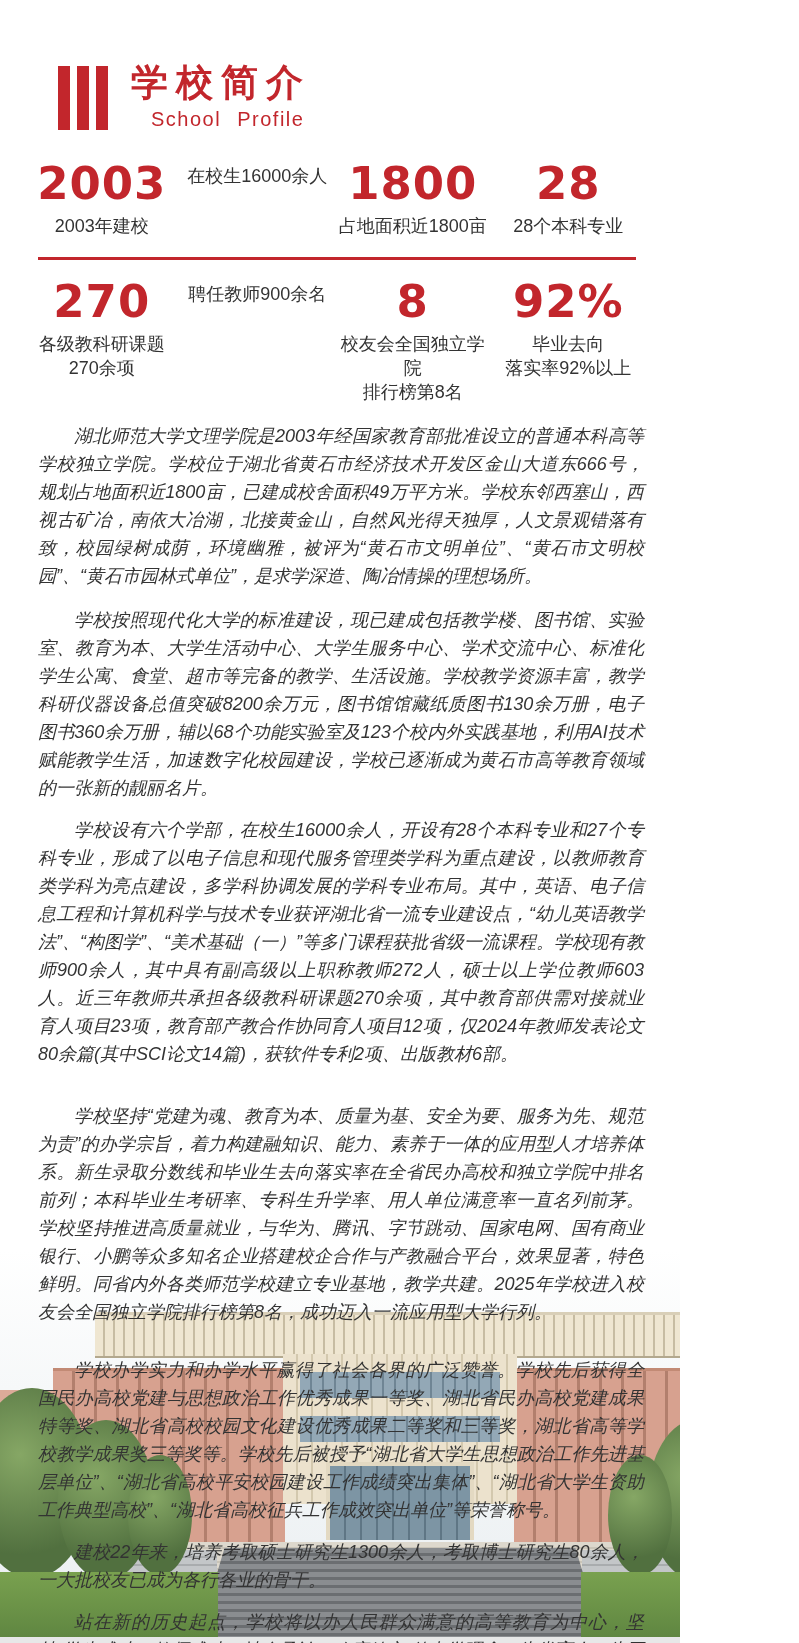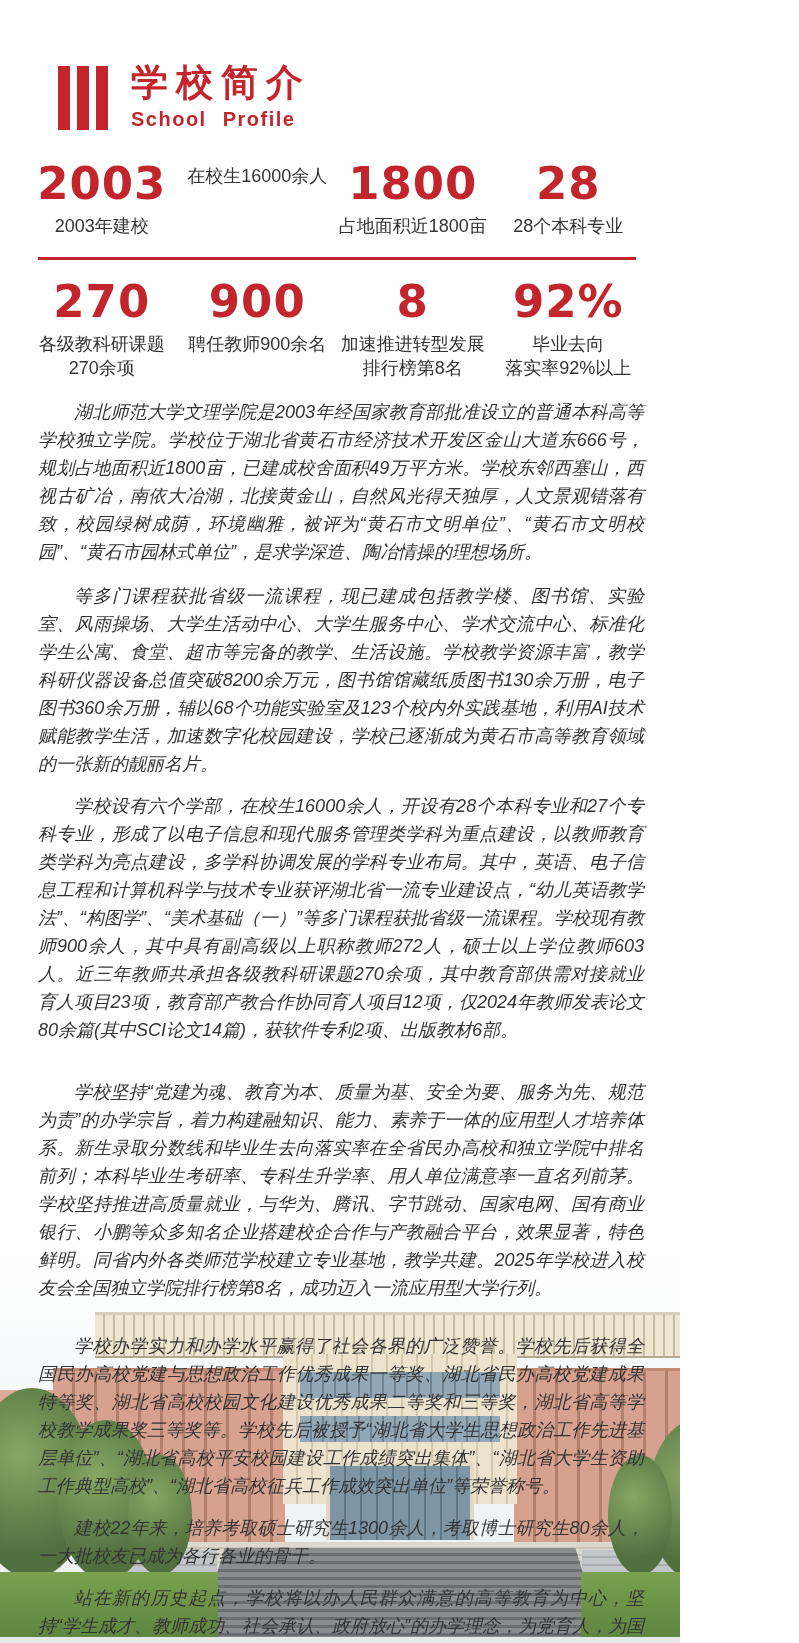--- a/index.html
+++ b/index.html
@@ -57,22 +57,22 @@
   .photo .lawn.left { left: 0; } .photo .lawn.right { right: 0; }
   .photo .ground { position: absolute; left: 0; bottom: 0; width: 799px; height: 6px; background: #e7e8e8; }
 
   
   .content { position: absolute; inset: 0; z-index: 1; }
 
   .header { display: flex; align-items: flex-start; margin: 64px 0 0 58px; }
   .bars { display: flex; margin-right: 16px; margin-top: 2px; }
   .bars i { display: block; width: 12px; height: 64px; background: var(--red); margin-right: 7px; }
   .title-cn { font-size: 37px; font-weight: bold; color: var(--red); letter-spacing: 8px; line-height: 1.0; }
-  .title-en { font-size: 20px; font-weight: bold; color: var(--red); letter-spacing: 1.5px;
-              word-spacing: 9px; margin-top: 7px; }
+  .title-en { font-size: 20px; font-weight: normal; color: var(--red); letter-spacing: 1.5px;
+              word-spacing: 9px; margin-top: 7px; margin-left: 20px; }
 
   .stats { margin-top: 28px; padding: 0 34px 0 24px; }
   .stats-row { display: grid; grid-template-columns: repeat(4, 1fr); text-align: center; }
   .stat .num { font-size: 45px; font-weight: 800; color: var(--red);
                font-family: "DejaVu Sans", sans-serif; line-height: 50px; letter-spacing: 1px; text-align: center; }
   .stat .lbl { font-size: 18px; color: #333; line-height: 24px; margin-top: 5px; }
   .stats-sep { height: 3px; background: var(--red); margin: 19px 10px 17px 14px; }
 
   .paras { margin: 18px 36px 0 38px; font-style: italic; }
   .paras p { font-size: 18px; line-height: 28px; color: #333;
@@ -151,46 +151,45 @@
 
       <div class="stats-row">
         <div class="stat">
           <div class="num">270</div>
           <div class="lbl">
             <div>各级教科研课题</div>
             <div>270余项</div>
           </div>
         </div>
         <div class="stat">
-          <div class="num">900</div>
           <div class="lbl">
             <div>聘任教师900余名</div>
             <div></div>
           </div>
         </div>
         <div class="stat">
           <div class="num">8</div>
           <div class="lbl">
-            <div>加速推进转型发展</div>
+            <div>校友会全国独立学院</div>
             <div>排行榜第8名</div>
           </div>
         </div>
         <div class="stat">
           <div class="num">92%</div>
           <div class="lbl">
             <div>毕业去向</div>
             <div>落实率92%以上</div>
           </div>
         </div>
       </div>
     </div>
 
     <div class="paras">
       <p>湖北师范大学文理学院是2003年经国家教育部批准设立的普通本科高等学校独立学院。学校位于湖北省黄石市经济技术开发区金山大道东666号，规划占地面积近1800亩，已建成校舍面积49万平方米。学校东邻西塞山，西视古矿冶，南依大冶湖，北接黄金山，自然风光得天独厚，人文景观错落有致，校园绿树成荫，环境幽雅，被评为“黄石市文明单位”、“黄石市文明校园”、“黄石市园林式单位”，是求学深造、陶冶情操的理想场所。</p>
-      <p class="gap-sm">等多门课程获批省级一流课程，现已建成包括教学楼、图书馆、实验室、风雨操场、大学生活动中心、大学生服务中心、学术交流中心、标准化学生公寓、食堂、超市等完备的教学、生活设施。学校教学资源丰富，教学科研仪器设备总值突破8200余万元，图书馆馆藏纸质图书130余万册，电子图书360余万册，辅以68个功能实验室及123个校内外实践基地，利用AI技术赋能教学生活，加速数字化校园建设，学校已逐渐成为黄石市高等教育领域的一张新的靓丽名片。</p>
+      <p class="gap-sm">学校按照现代化大学的标准建设，现已建成包括教学楼、图书馆、实验室、教育为本、大学生活动中心、大学生服务中心、学术交流中心、标准化学生公寓、食堂、超市等完备的教学、生活设施。学校教学资源丰富，教学科研仪器设备总值突破8200余万元，图书馆馆藏纸质图书130余万册，电子图书360余万册，辅以68个功能实验室及123个校内外实践基地，利用AI技术赋能教学生活，加速数字化校园建设，学校已逐渐成为黄石市高等教育领域的一张新的靓丽名片。</p>
       <p class="gap-lg">学校设有六个学部，在校生16000余人，开设有28个本科专业和27个专科专业，形成了以电子信息和现代服务管理类学科为重点建设，以教师教育类学科为亮点建设，多学科协调发展的学科专业布局。其中，英语、电子信息工程和计算机科学与技术专业获评湖北省一流专业建设点，“幼儿英语教学法”、“构图学”、“美术基础（一）”等多门课程获批省级一流课程。学校现有教师900余人，其中具有副高级以上职称教师272人，硕士以上学位教师603人。近三年教师共承担各级教科研课题270余项，其中教育部供需对接就业育人项目23项，教育部产教合作协同育人项目12项，仅2024年教师发表论文80余篇(其中SCI论文14篇)，获软件专利2项、出版教材6部。</p>
       <p class="gap-md">学校坚持“党建为魂、教育为本、质量为基、安全为要、服务为先、规范为责”的办学宗旨，着力构建融知识、能力、素养于一体的应用型人才培养体系。新生录取分数线和毕业生去向落实率在全省民办高校和独立学院中排名前列；本科毕业生考研率、专科生升学率、用人单位满意率一直名列前茅。学校坚持推进高质量就业，与华为、腾讯、字节跳动、国家电网、国有商业银行、小鹏等众多知名企业搭建校企合作与产教融合平台，效果显著，特色鲜明。同省内外各类师范学校建立专业基地，教学共建。2025年学校进入校友会全国独立学院排行榜第8名，成功迈入一流应用型大学行列。</p>
       <p class="gap-sm">学校办学实力和办学水平赢得了社会各界的广泛赞誉。学校先后获得全国民办高校党建与思想政治工作优秀成果一等奖、湖北省民办高校党建成果特等奖、湖北省高校校园文化建设优秀成果二等奖和三等奖，湖北省高等学校教学成果奖三等奖等。学校先后被授予“湖北省大学生思想政治工作先进基层单位”、“湖北省高校平安校园建设工作成绩突出集体”、“湖北省大学生资助工作典型高校”、“湖北省高校征兵工作成效突出单位”等荣誉称号。</p>
       <p class="gap-sm">建校22年来，培养考取硕士研究生1300余人，考取博士研究生80余人，一大批校友已成为各行各业的骨干。</p>
       <p>站在新的历史起点，学校将以办人民群众满意的高等教育为中心，坚持“学生成才、教师成功、社会承认、政府放心”的办学理念，为党育人，为国育才，加速推进转型发展，以建设“文明校园、美丽校园、平安校园、智慧校园”为依托，以“党建工程、质量工程、人才工程”为抓手，努力创建“省内一流、国内知名、特色鲜明”的地方应用型大学，为教育强国和地方经济社会发展做出新的更大贡献。</p>
     </div>
 
   </div>
 </div>
 

